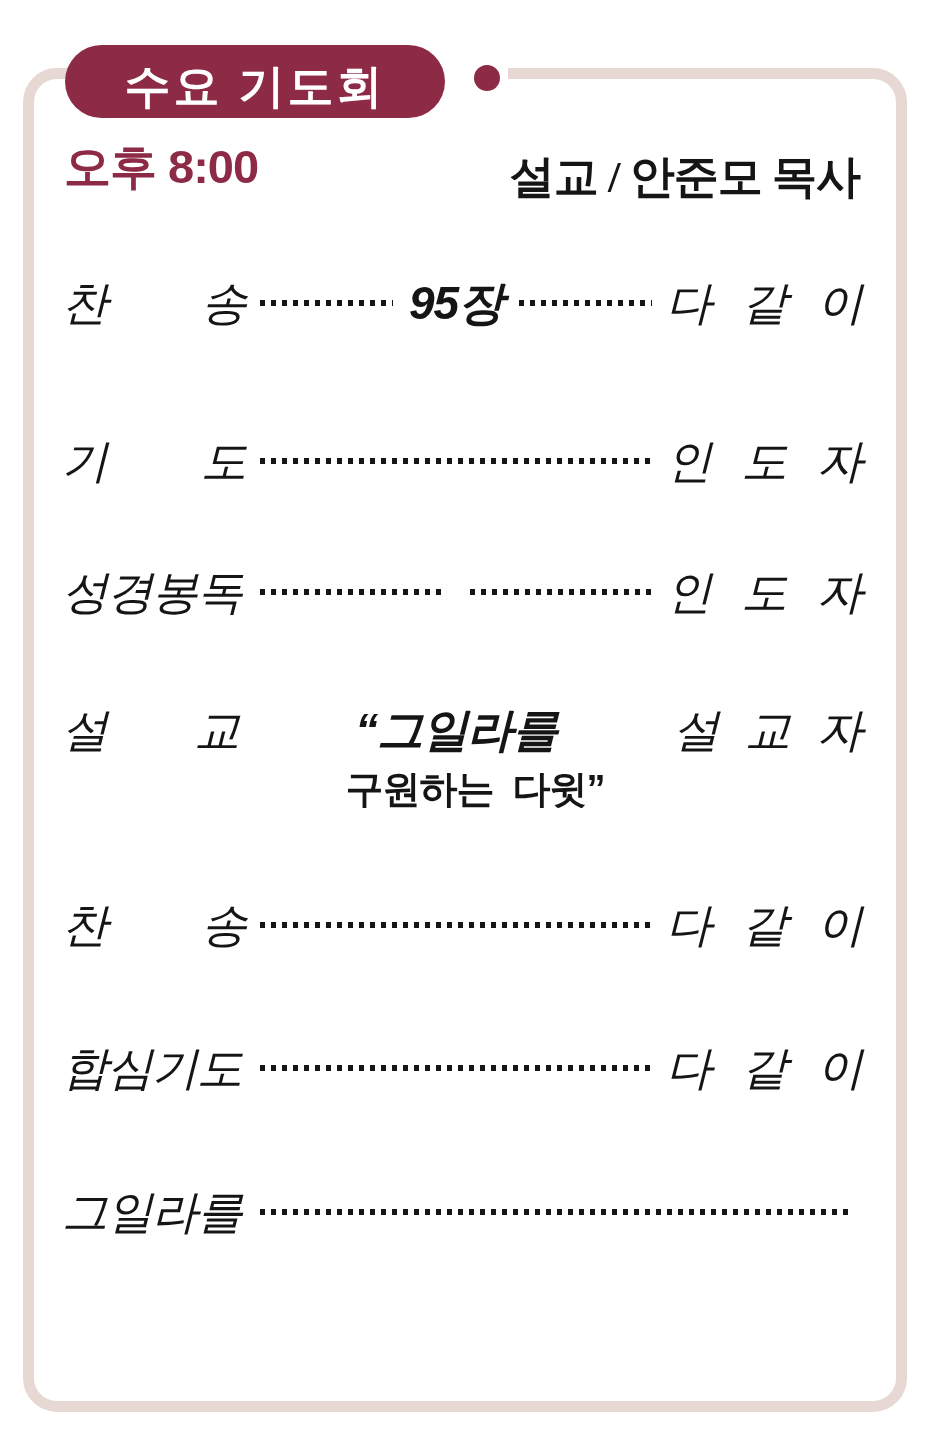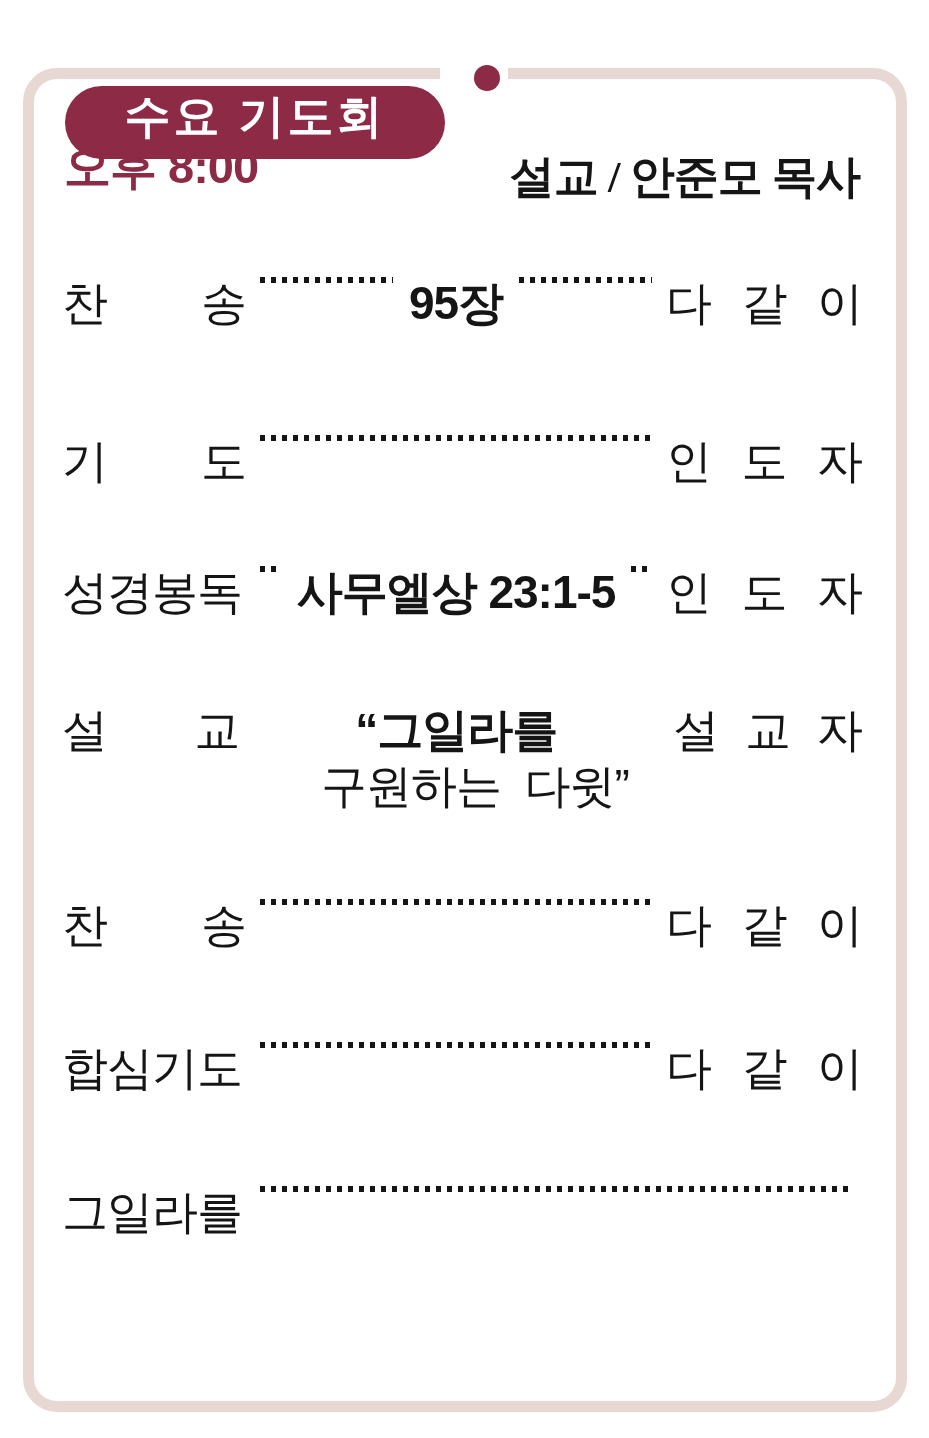--- a/index.html
+++ b/index.html
@@ -30,21 +30,21 @@
     left:440px;top:62px;
     width:68px;height:24px;
     background:var(--paper);
   }
   .badge{
     position:absolute;
     left:65px;top:45px;
     width:380px;height:73px;
     background:var(--maroon);
     border-radius:40px;
-    display:flex;align-items:flex-start;justify-content:center;margin-top:41px;
+    display:flex;align-items:flex-end;justify-content:center;
   }
   .badge span{
     color:#ffffff;
     font-size:46px;
     font-weight:800;
     letter-spacing:3px;
   }
   .dot{
     position:absolute;
     left:474px;top:65px;
@@ -68,24 +68,26 @@
     font-size:45px;
     font-weight:600;
     letter-spacing:-1px;
     margin-left:12px;
   }
   .row{
     position:absolute;
     left:62px;
     width:800px;
     display:flex;
+    align-items:center;
     line-height:52px;
     font-size:46px;
     color:var(--text);
     letter-spacing:-1px;
+    font-style:italic;
   }
   .lab{
     display:inline-block;
     text-align:justify;
     text-align-last:justify;
     white-space:nowrap;
   }
   .lab.left{width:184px;}
   .lab.right{width:196px;}
   .leader{
@@ -100,24 +102,25 @@
     padding:0 2px;
   }
   .sermon-wrap{
     position:absolute;
     left:62px;
     width:800px;
   }
   .sermon-wrap .row{position:static;width:auto;gap:43px;}
   .sub-line{
     margin-left:160px;
+    margin-top:8px;
     width:506px;
     text-align:center;
-    font-size:46px;
-    font-weight:400;
+    font-size:38px;
+    font-weight:700;
     color:var(--text);
     letter-spacing:-1px;
     white-space:pre;
   }
 </style>
 </head>
 <body>
 
 <div class="canvas">
 
@@ -142,21 +145,20 @@
 
   <div class="row" style="top:435px">
     <span class="lab left">기 도</span>
     <span class="leader"></span>
     <span class="lab right">인 도 자</span>
   </div>
 
   <div class="row" style="top:566px">
     <span class="lab left">성경봉독</span>
     <span class="leader"></span>
-    <span class="center">사무엘상 23:1-5</span>
     <span class="leader"></span>
     <span class="lab right">인 도 자</span>
   </div>
 
   <div class="sermon-wrap" style="top:704px">
     <div class="row">
       <span class="lab left">설 교</span>
       <span class="leader"></span>
       <span class="center">“그일라를</span>
       <span class="leader"></span>

